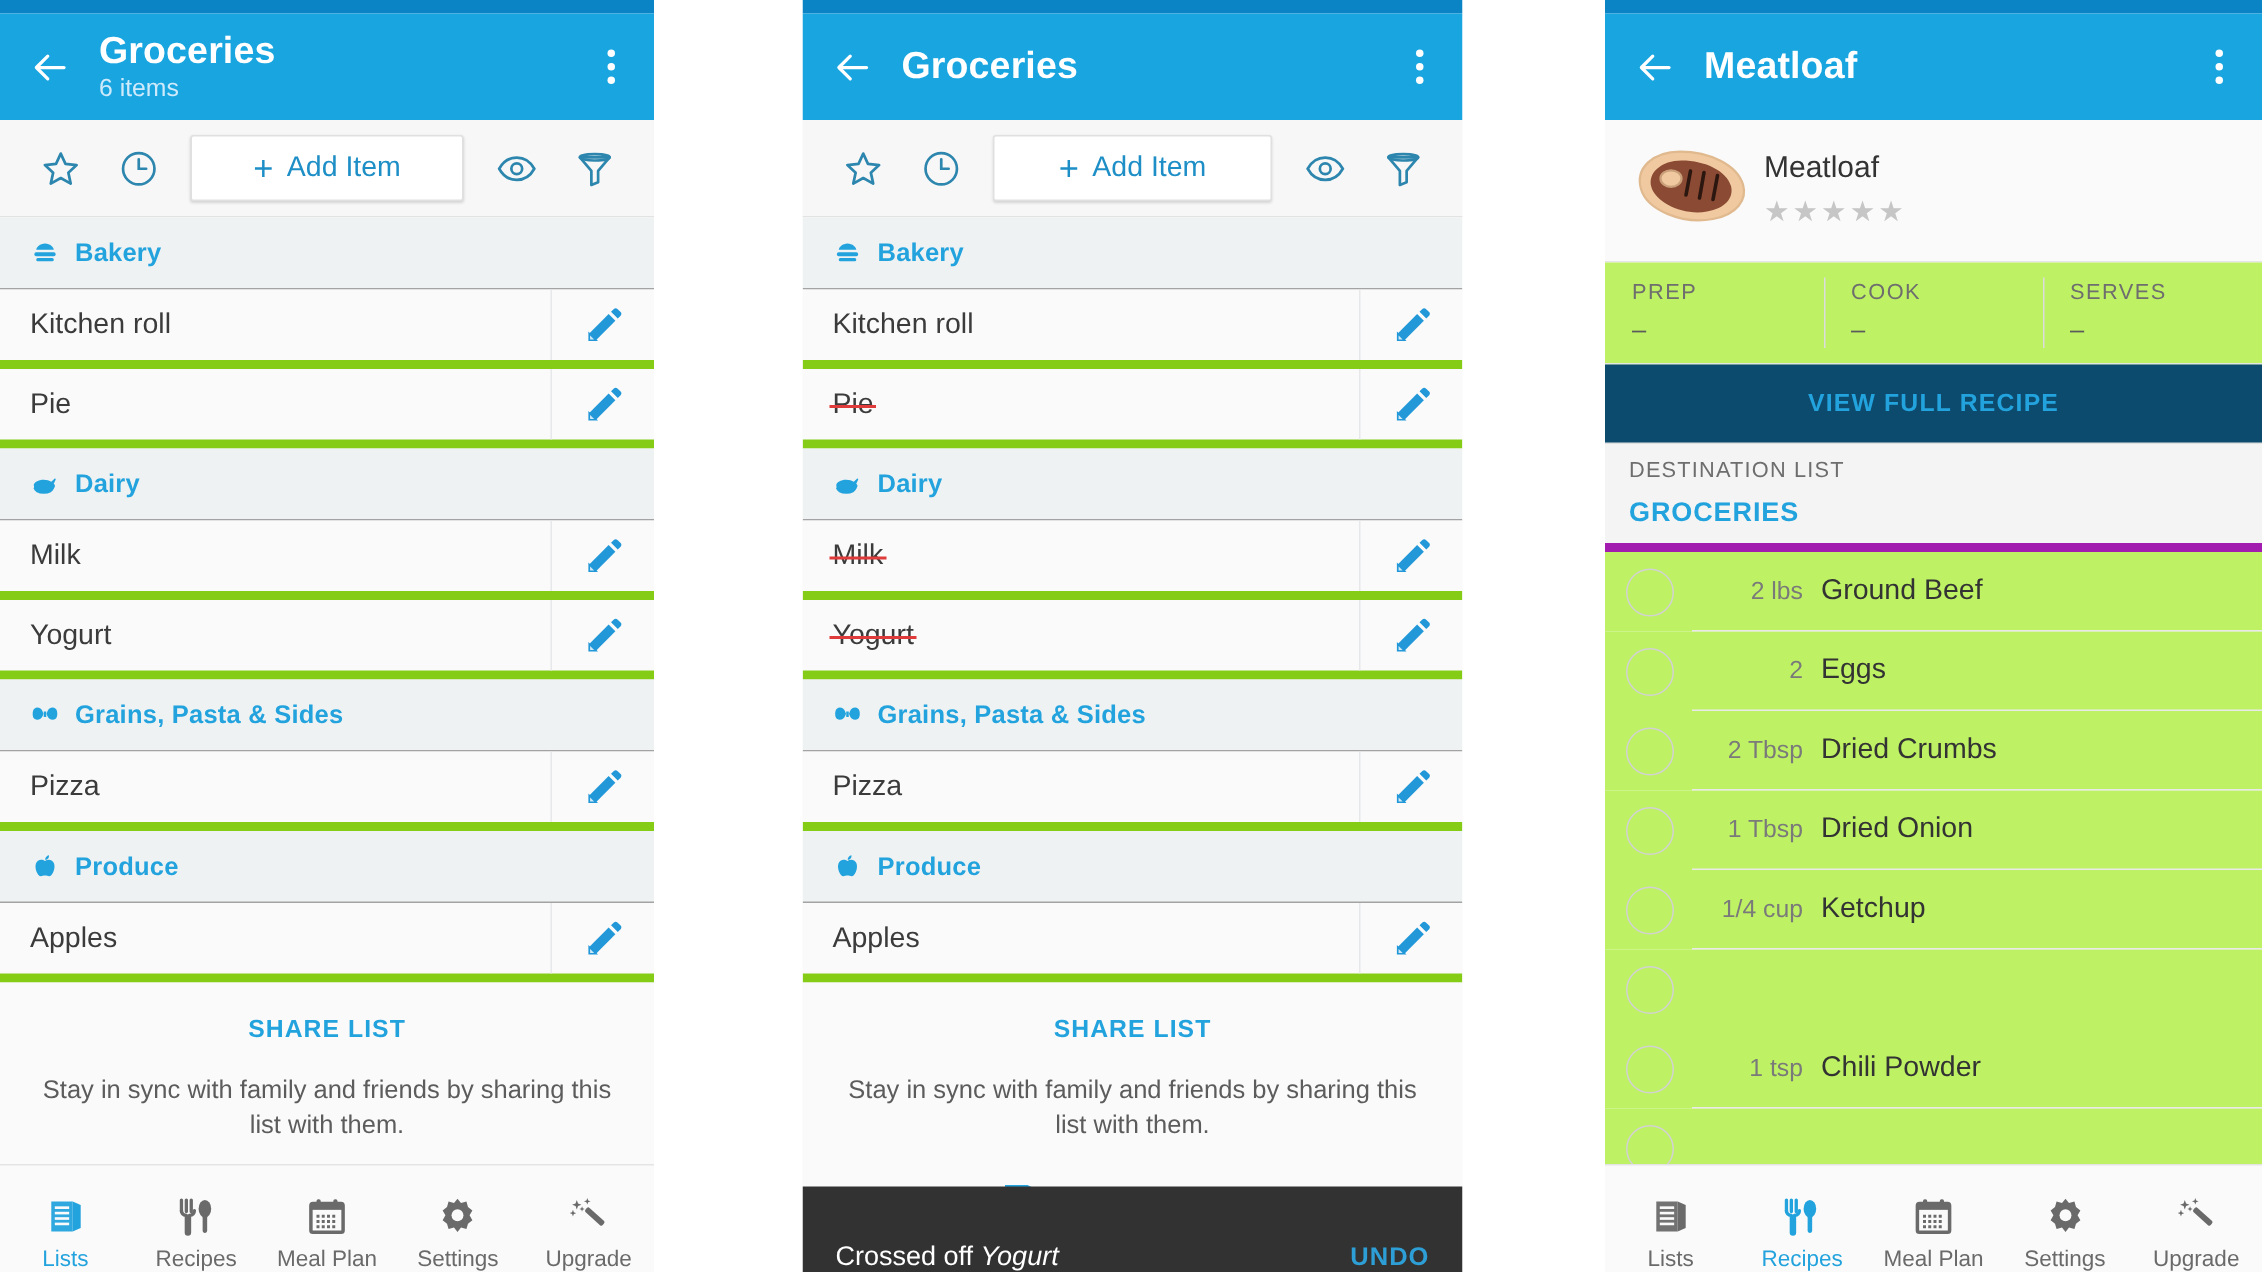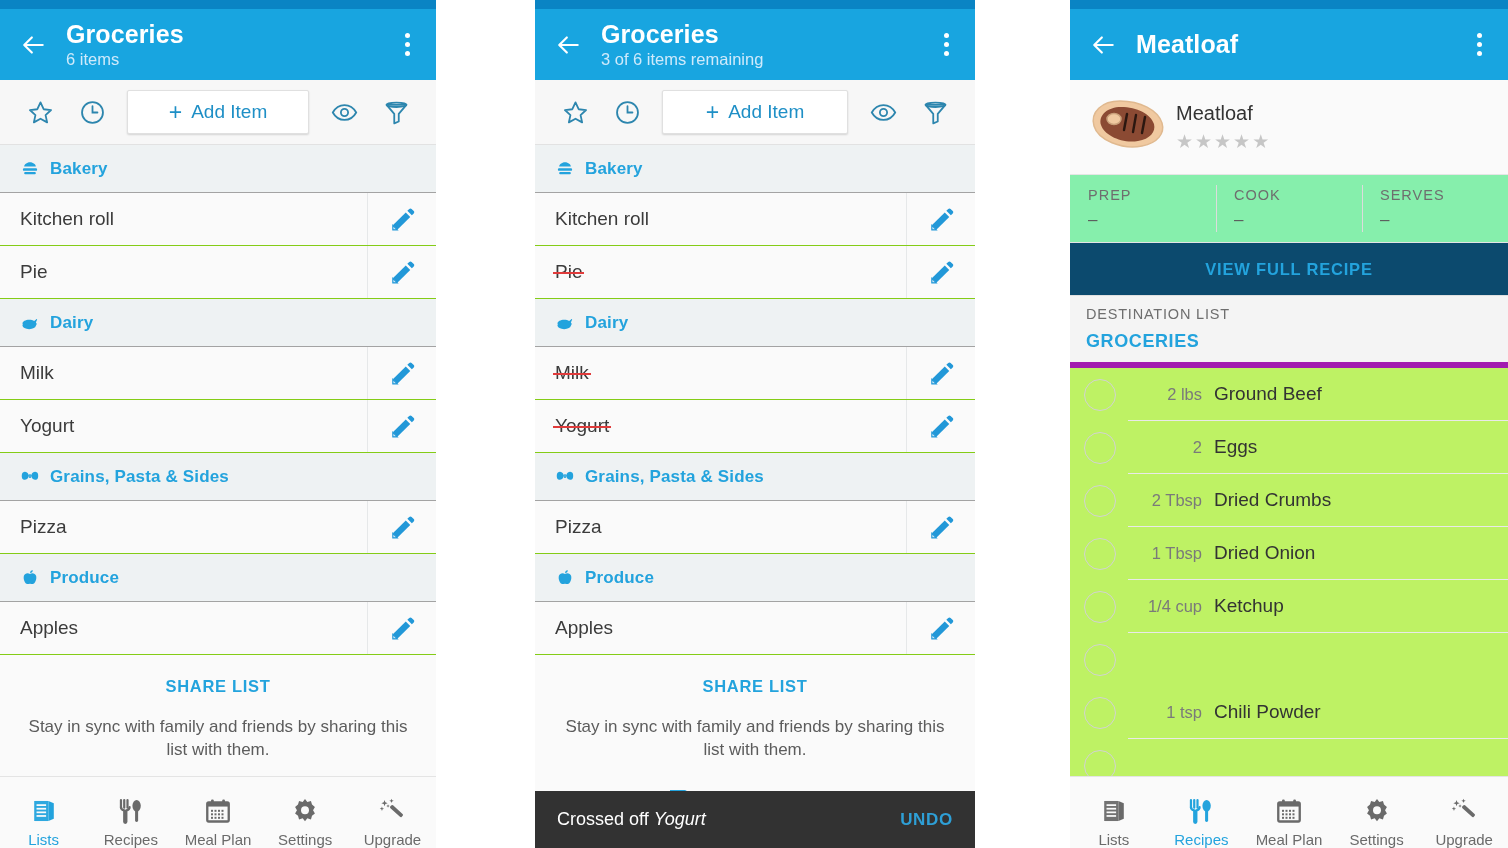--- a/index.html
+++ b/index.html
@@ -64,21 +64,21 @@
   .scroll { height: 712px; background: #fafafa; position: relative; overflow: hidden; }
   .cat-header {
     height: 48px; background: #eef2f3; border-bottom: 1px solid #a3a3a3;
     display: flex; align-items: center; padding-left: 20px; gap: 10px;
   }
   .cat-header .cat-ico { width: 20px; height: 20px; display:flex; align-items:center; justify-content:center;}
   .cat-name { color: #23a3dd; font-size: 17px; font-weight: bold; letter-spacing: .15px; }
 
   .item-row {
     height: 53px; display: flex; align-items: stretch;
-    background: #fafafa; border-bottom: 1px solid #84cc16;
+    background: #fafafa; border-bottom: 6px solid #84cc16;
   }
   .item-row .label-cell {
     flex: 1 1 auto; display: flex; align-items: center; padding-left: 20px;
     border-right: 1px solid #e6e8e9; cursor: pointer;
   }
   .item-label { font-size: 19px; color: #3b3b3b; position: relative; display: inline-block; }
   .item-label.crossed { color: #3b3b3b; }
   .item-label.crossed::after {
     content: ""; position: absolute; left: -2px; right: -2px; top: 50%;
     height: 2px; background: #e03b3b;
@@ -108,40 +108,40 @@
     flex: 1 1 0; display: flex; flex-direction: column; align-items: center; gap: 5px; cursor: pointer;
   }
   .nav-icon { height: 30px; display: flex; align-items: center; justify-content: center; }
   .nav-icon svg { width: 28px; height: 28px; }
   .nav-label { font-size: 15px; color: #6a6a6a; }
   .nav-item.active .nav-label { color: #23a3dd; }
 
   
   .snackbar {
     position: absolute; left: 0; bottom: 0; width: 100%; height: 57px;
-    background: #323232; display: flex; align-items: center;
+    background: #323232; display: flex; align-items: flex-end;
     padding: 0 22px; z-index: 20;
   }
   .snack-text { color: #ffffff; font-size: 18px; flex: 1 1 auto; }
   .snack-text em { font-style: italic; }
   .snack-action {
     color: #2e9fd6; font-size: 17px; font-weight: bold; letter-spacing: .7px; cursor: pointer;
   }
 
   
   .recipe-hero {
     height: 95px; background: #fafafa; display: flex; align-items: center;
     padding: 0 14px; border-bottom: 1px solid #e5e5e5;
   }
   .recipe-thumb { width: 86px; height: 70px; flex: 0 0 86px; display:flex; align-items:center; justify-content:center;}
   .recipe-hero-meta { margin-left: 6px; }
   .recipe-hero-name { font-size: 20px; color: #333; }
   .stars { margin-top: 5px; color: #c6c6c6; font-size: 19px; letter-spacing: 2px; }
 
-  .meta-row { height: 68px; display: flex; background: #86efac; border-bottom: 1px solid #e5e5e5; }
+  .meta-row { height: 68px; display: flex; background: #bef264; border-bottom: 1px solid #e5e5e5; }
   .meta-cell { flex: 1 1 0; padding: 12px 0 0 18px; position: relative; }
   .meta-cell + .meta-cell::before {
     content: ""; position: absolute; left: 0; top: 10px; bottom: 10px; width: 1px; background: #dcdcdc;
   }
   .meta-key { font-size: 14.5px; color: #6e6e6e; letter-spacing: 1px; }
   .meta-val { font-size: 17px; color: #5b5b5b; margin-top: 7px; }
 
   .view-recipe {
     height: 53px; background: #0c4a6e; border-bottom: 1px solid #e0e0e0;
     display: flex; align-items: center; justify-content: center;
@@ -429,21 +429,20 @@
     <div class="statusbar"></div>
     <div class="appbar">
       <div class="back-arrow">
         <svg viewBox="0 0 24 24" fill="none" stroke="#fff" stroke-width="2" stroke-linecap="round" stroke-linejoin="round">
             <line x1="20" y1="12" x2="4" y2="12"></line>
             <polyline points="10,5 3,12 10,19"></polyline>
           </svg>
       </div>
       <div class="appbar-titles">
         <div class="appbar-title">Groceries</div>
-        <div class="appbar-sub">3 of 6 items remaining</div>
       </div>
       <div class="overflow-dots">
           <i></i>
           <i></i>
           <i></i>
         </div>
     </div>
 
     <div class="toolbar">
       <div class="tb-icon">

